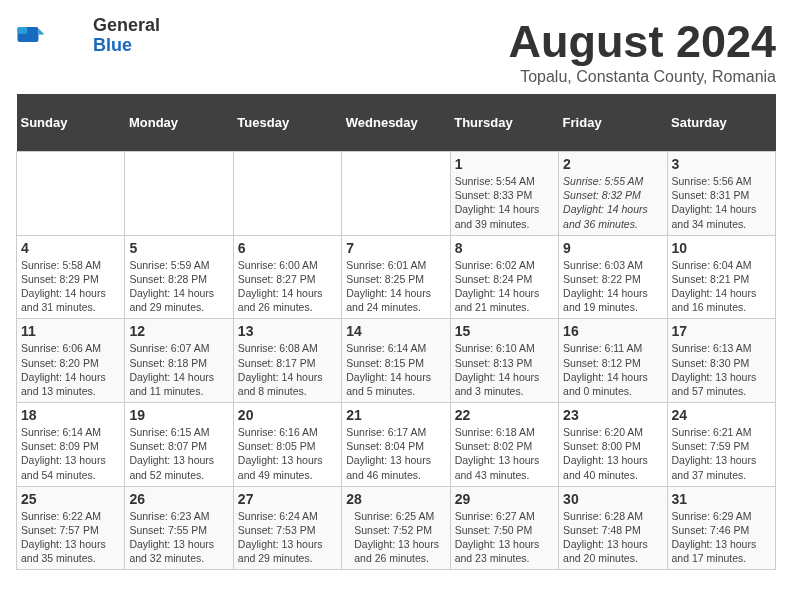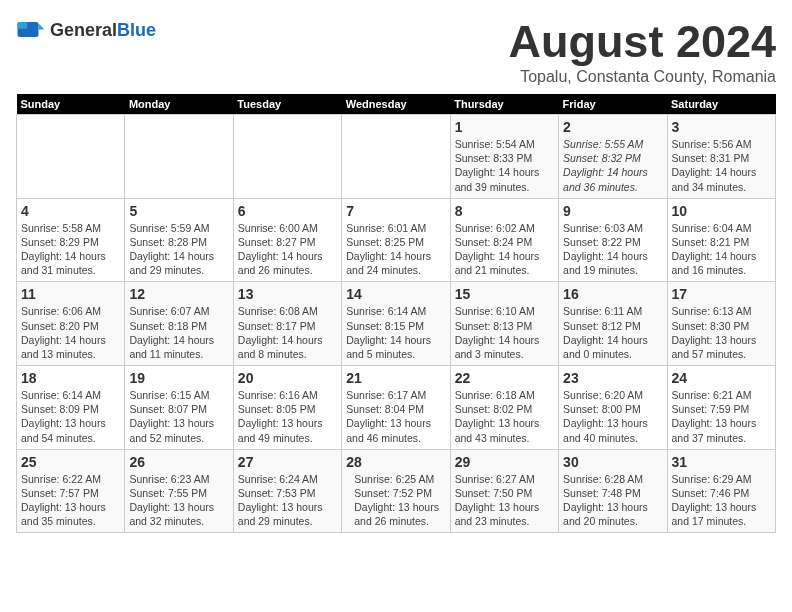--- a/index.html
+++ b/index.html
@@ -15,24 +15,25 @@
       justify-content: space-between;
       align-items: flex-start;
       margin-bottom: 8px;
     }
     .logo {
       display: flex;
       align-items: center;
     }
     .logo-text {
       display: flex;
-      flex-direction: row;
+      flex-direction: column;
       font-size: 18px;
       font-weight: bold;
       line-height: 1.1;
+      margin-left: 43px;
     }
     .logo-general { color: #333; }
     .logo-blue { color: #1a6abf; }
     .logo-icon {
       width: 30px;
       height: 30px;
       margin-right: 4px;
     }
     .title-section {
       text-align: right;
@@ -45,25 +46,25 @@
     .location {
       font-size: 16px;
       color: #555;
     }
     .calendar {
       width: 100%;
       border-collapse: collapse;
       font-size: 11px;
     }
     .calendar th {
-      background: #000000;
+      background: #404040;
       color: #fff;
-      padding: 4px 4px;
+      padding: 21px 4px;
       text-align: left;
-      font-size: 11px;
+      font-size: 13px;
       font-weight: bold;
     }
     .calendar td {
       border: 1px solid #ccc;
       vertical-align: top;
       padding: 4px;
       width: calc(100% / 7);
       min-height: 70px;
       background: #fff;
     }

